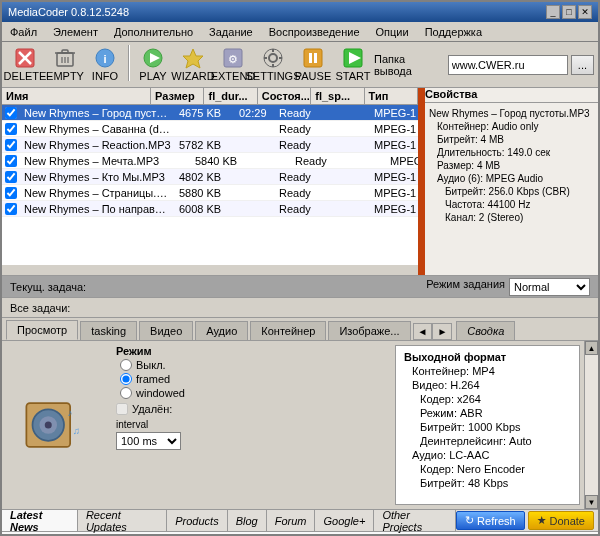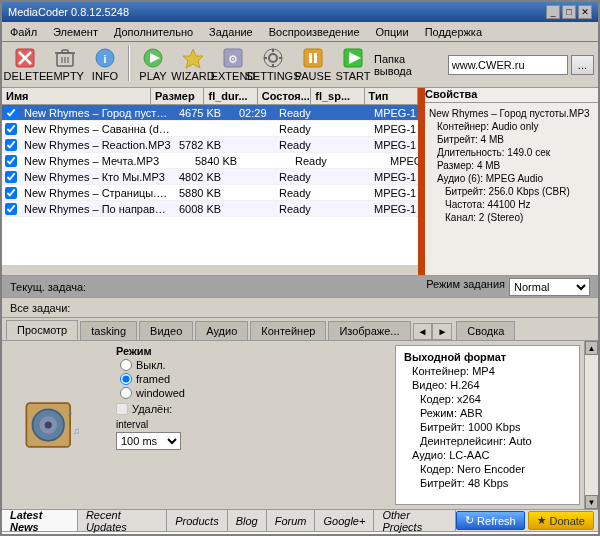--- a/index.html
+++ b/index.html
@@ -342,21 +342,21 @@
 
 <div class="tabs-bar" id="tabs-bar">
     <div class="tab active">Просмотр</div>
     <div class="tab">tasking</div>
     <div class="tab">Видео</div>
     <div class="tab">Аудио</div>
     <div class="tab">Контейнер</div>
     <div class="tab">Изображе...</div>
     <div class="tab-arrow">◄</div>
     <div class="tab-arrow">►</div>
-    <div class="summary-tab" style="margin-left: 4px;">Сводка</div>
+    <div class="summary-tab" style="margin-left: 4px; font-style: italic;">Сводка</div>
   </div>
 
 <div class="tab-content">
 
   <div class="preview-area">
     <svg class="film-icon" viewBox="0 0 80 80">
 
       <rect x="5" y="15" width="50" height="50" rx="4" fill="#c8a060" stroke="#8b6020" stroke-width="2"></rect>
       <circle cx="30" cy="40" r="18" fill="#6080a0" stroke="#406080" stroke-width="2"></circle>
       <circle cx="30" cy="40" r="10" fill="#8090b0"></circle>

